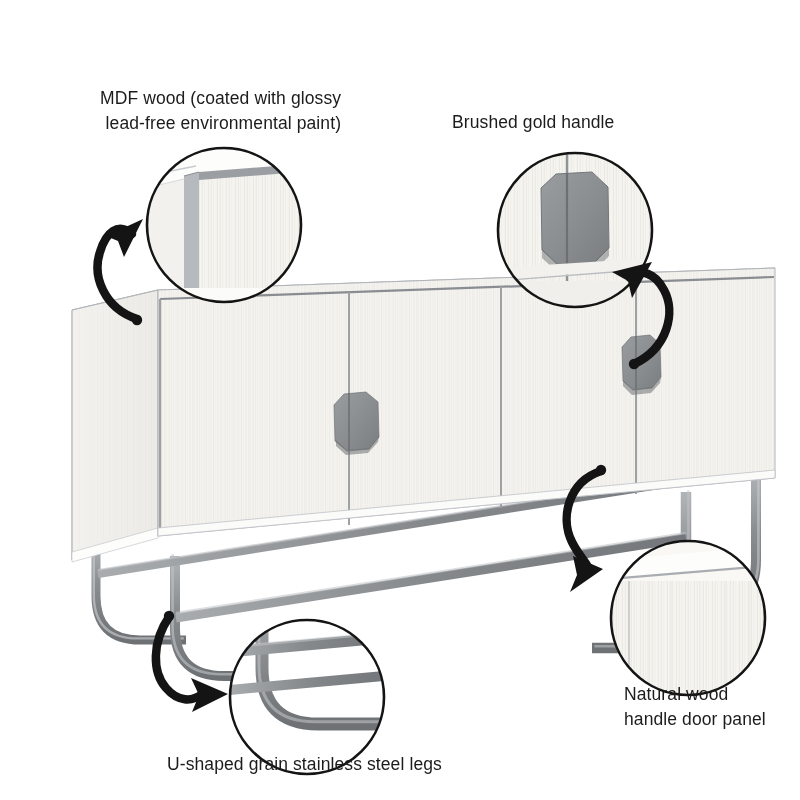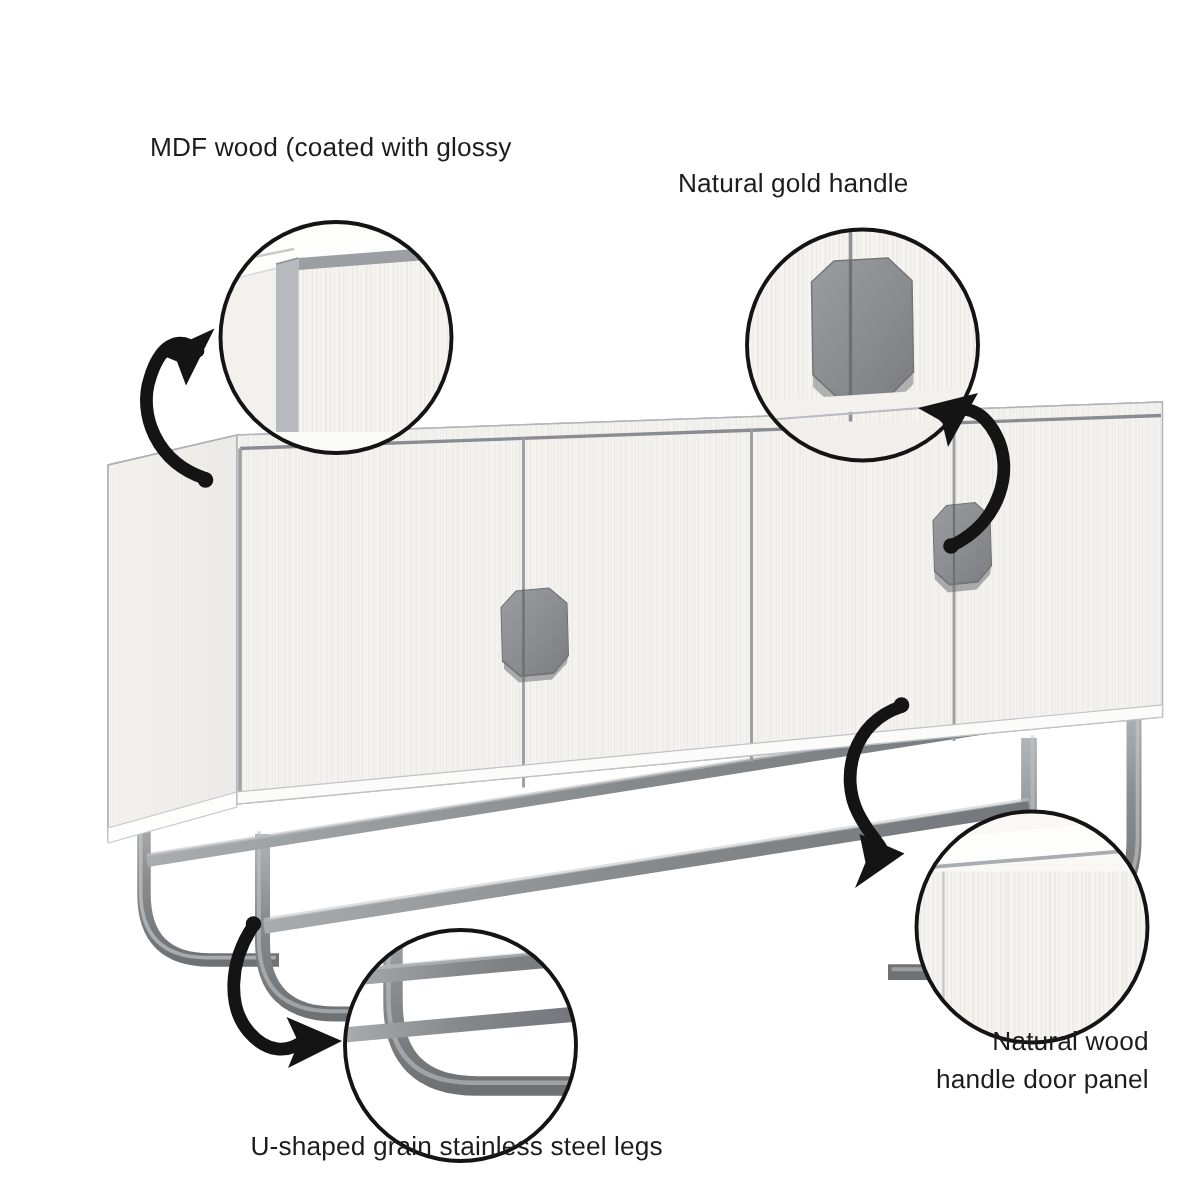--- a/index.html
+++ b/index.html
@@ -30,21 +30,21 @@
     color: #1c1c1c;
     font-family: "Liberation Sans", sans-serif;
     font-size: 17.5px;
     line-height: 25px;
     letter-spacing: 0.1px;
     white-space: pre;
     user-select: none;
   }
   #label-mdf      { left: 100px; top: 86px;  text-align: right; }
   #label-handle   { left: 452px; top: 110px; text-align: left; }
-  #label-grain    { left: 624px; top: 682px; text-align: right; }
+  #label-grain    { left: 624px; top: 682px; text-align: left; }
   #label-legs     { left: 167px; top: 752px; text-align: left; }
 </style>
 </head>
 <body>
 
 <div id="stage">
 
   <svg id="scene" viewBox="0 0 800 800" xmlns="http://www.w3.org/2000/svg">
     <defs>
 
@@ -279,21 +279,21 @@
       <circle cx="307" cy="697" r="77" fill="none" stroke="#141414" stroke-width="2.6"></circle>
 
       <g>
         <path d="M169,617 C152,642 152,672 166,688 C178,702 192,702 202,694" fill="none" stroke="#141414" stroke-width="8.5" stroke-linecap="round"></path>
         <path d="M191,678 L228,694 L192,712 L199,695 Z" fill="#141414"></path>
         <circle cx="169" cy="616" r="5.2" fill="#141414"></circle>
       </g>
     </g>
   </svg>
 
-  <div class="label" id="label-mdf"><span>MDF wood (coated with glossy</span><br></div>
-
-  <div class="label" id="label-handle"><span>Natural gold handle</span></div>
+  <div class="label" id="label-mdf"><span>MDF wood (coated with glossy</span><br><span>lead-free environmental paint)</span></div>
+
+  <div class="label" id="label-handle"><span>Brushed gold handle</span></div>
 
   <div class="label" id="label-grain"><span>Natural wood</span><br><span>handle door panel</span></div>
 
   <div class="label" id="label-legs"><span>U-shaped grain stainless steel legs</span></div>
 
 </div>
 
 </body></html>

